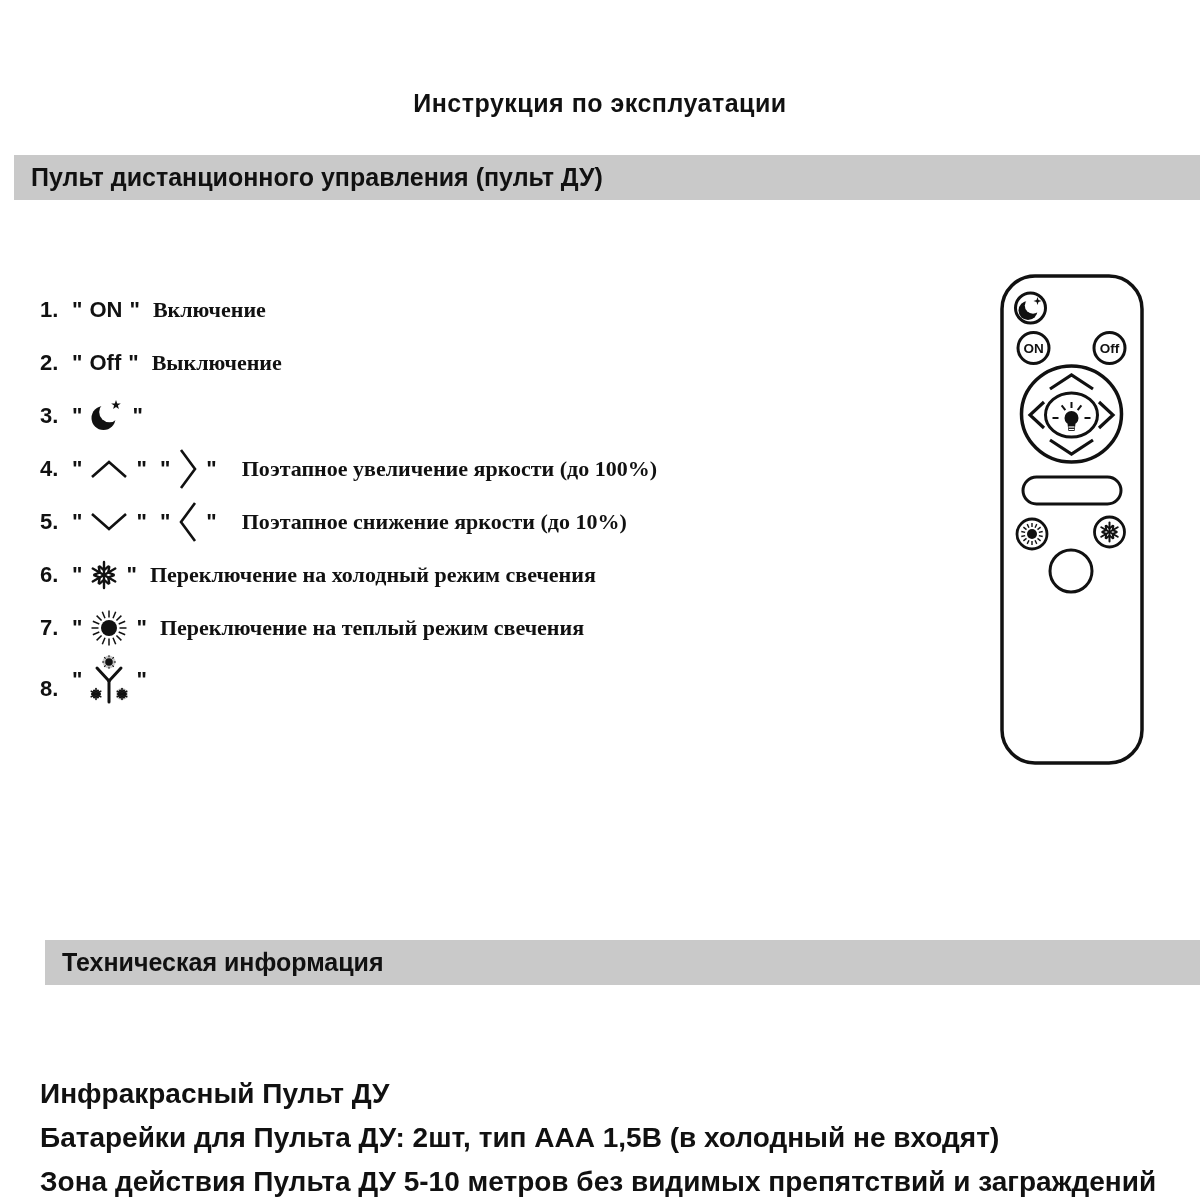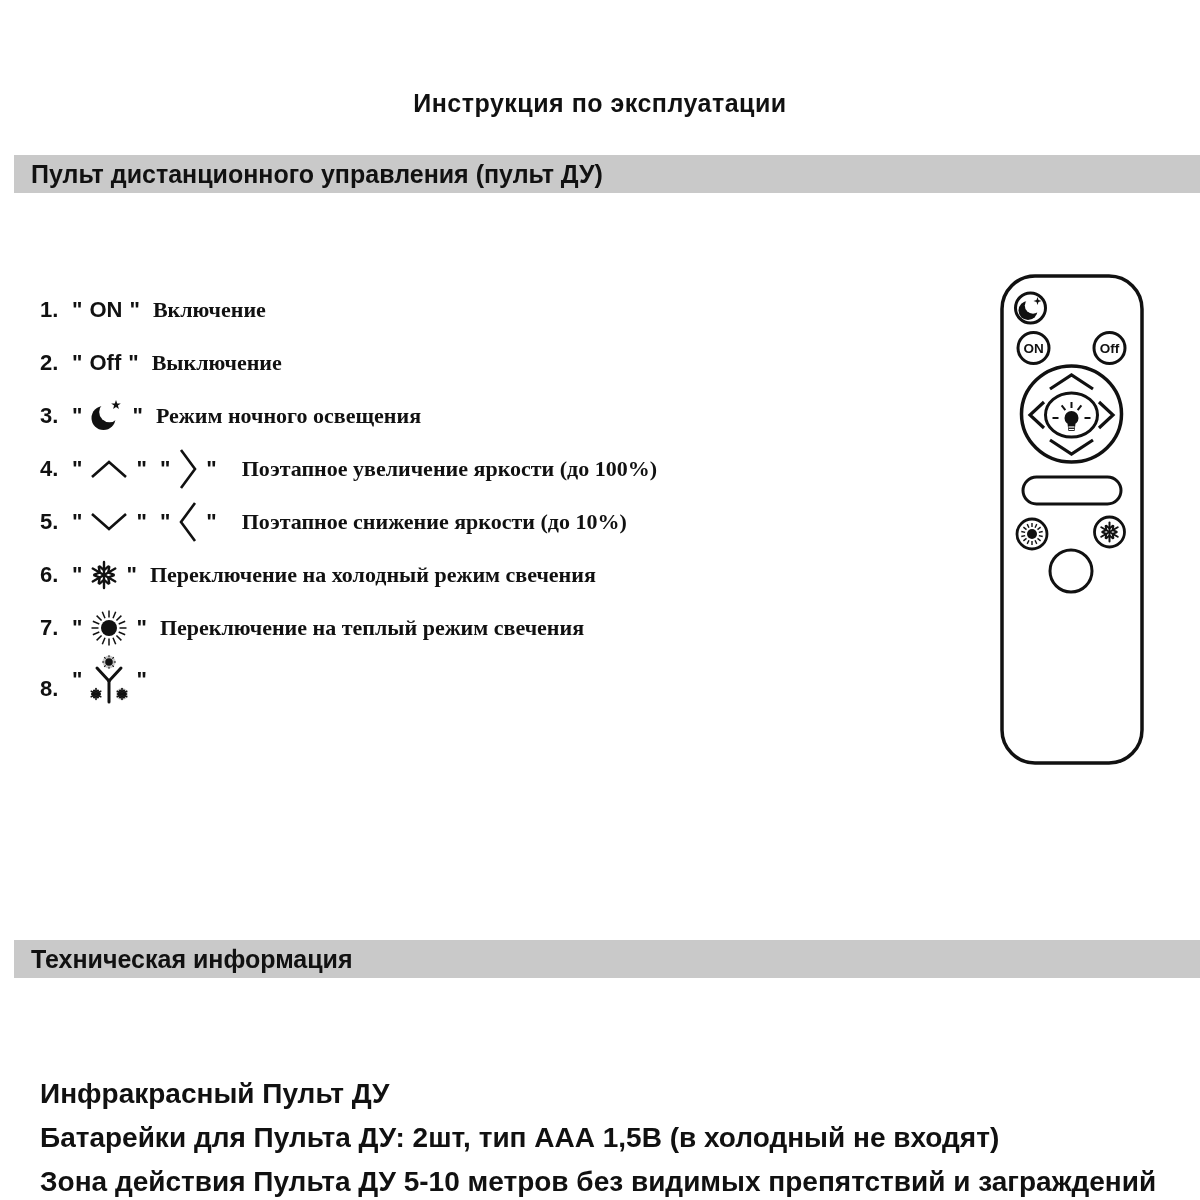--- a/index.html
+++ b/index.html
@@ -6,21 +6,21 @@
   body{
     width:1200px;height:1200px;background:#ffffff;position:relative;
     font-family:"Liberation Sans",sans-serif;font-weight:bold;color:#111;
     overflow:hidden;
   }
   .page-title{
     position:absolute;top:64px;left:0;width:1200px;text-align:center;
     font-size:25px;line-height:44px;letter-spacing:.5px;
   }
   .banner{
-    position:absolute;left:14px;right:0;height:38px;background:#c9c9c9;
+    position:absolute;left:14px;right:0;height:45px;background:#c9c9c9;
     display:flex;align-items:center;padding-left:17px;font-size:25px;
     box-sizing:border-box;
     text-align:right;
   }
   #banner-remote{top:155px;}
   #banner-tech{top:940px;}
   ol#button-list{
     position:absolute;left:40px;top:283px;margin:0;padding:0;list-style:none;
     font-size:22px;width:940px;
   }
@@ -70,21 +70,20 @@
       <span class="num">3.</span>
       <span class="tok">
         <span class="q">"</span>
         <svg width="36" height="36" viewBox="0 0 36 36">
           <circle cx="14.5" cy="20" r="12" fill="#111"></circle>
           <circle cx="20.5" cy="14" r="10.3" fill="#fff"></circle>
           <polygon fill="#111" transform="translate(27,7)" points="0,-5 1.2,-1.6 4.8,-1.5 1.9,0.6 2.9,4 0,1.9 -2.9,4 -1.9,0.6 -4.8,-1.5 -1.2,-1.6"></polygon>
         </svg>
         <span class="q">"</span>
       </span>
-      <span class="desc">Режим ночного освещения</span>
     </li>
     <li class="multi">
       <span class="num">4.</span>
       <span class="tok">
         <span class="q">"</span>
         <svg width="40" height="24" viewBox="0 0 40 24">
           <polyline points="3,20 20,5 37,20" fill="none" stroke="#111" stroke-width="2.6"></polyline>
         </svg>
         <span class="q">"</span>
       </span>
@@ -319,21 +318,21 @@
         </g>
         <g transform="rotate(120)">
           <line y1="-9.5" y2="9.5"></line>
           <path d="M-3.2,-6.3 L0,-3.6 L3.2,-6.3"></path>
           <path d="M-3.2,6.3 L0,3.6 L3.2,6.3"></path>
         </g>
       </g>
   </g>
 </svg>
 
-<div class="banner" id="banner-tech" style="background: rgb(201, 201, 201);">
+<div class="banner" id="banner-tech" style="background: rgb(201, 201, 201); margin-left: 31px;">
   <span>Техническая информация</span>
 </div>
 
 <div id="tech-lines">
   <p>Инфракрасный Пульт ДУ</p>
   <p>Батарейки для Пульта ДУ: 2шт, тип ААА 1,5В (в холодный не входят)</p>
   <p>Зона действия Пульта ДУ 5-10 метров без видимых препятствий и заграждений</p>
 </div>
 
 </body></html>

